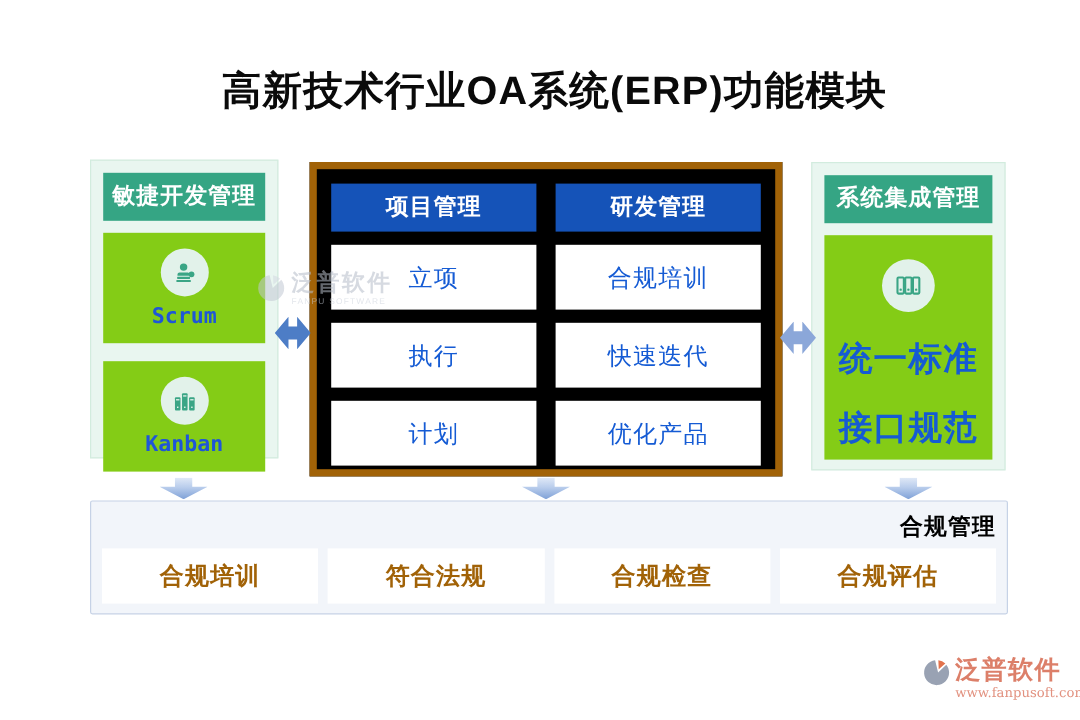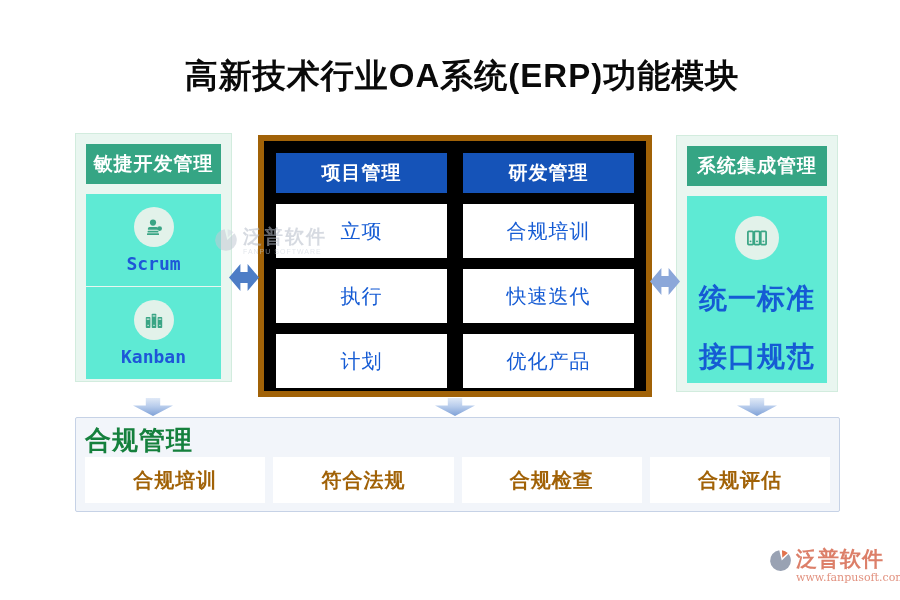--- a/index.html
+++ b/index.html
@@ -20,23 +20,23 @@
   #panel-mid{left:258px;top:135px;width:394px;height:262px;padding:12px;}
   #panel-right{left:676px;top:135px;width:162px;height:257px;padding:10px;}
 
   .hdr{
     height:40px;line-height:40px;text-align:center;color:#ffffff;
     font-size:19px;font-weight:bold;letter-spacing:1px;
   }
   .hdr.green{background:#35a584;}
   .hdr.blue{background:#1553b8;}
 
-  .card{background:#5eead4;box-sizing:border-box;}
+  .card{background:#84cc16;box-sizing:border-box;}
   .icon-card{
-    margin-top:1px;height:92px;display:flex;flex-direction:column;
+    margin-top:15px;height:92px;display:flex;flex-direction:column;
     align-items:center;justify-content:center;gap:6px;
   }
   .icon-card.first{margin-top:10px;}
   .circle{
     width:40px;height:40px;border-radius:50%;background:#e2f2ea;
     display:flex;align-items:center;justify-content:center;
   }
   .en-label{color:#1e56d8;font-weight:bold;font-size:18px;font-family:"DejaVu Sans Mono","Liberation Mono",monospace;}
 
   
@@ -72,21 +72,21 @@
   #darrow-2{left:435px;}
   #darrow-3{left:737px;}
 
   
   #panel-bottom{
     left:75px;top:417px;width:765px;height:95px;
     background:#f2f5fa;border:1px solid #c6d2e6;border-radius:2px;
     padding:7px 9px 9px 9px;
   }
   .bottom-title{
-    text-align:left;color:#15803d;font-size:26px;font-weight:bold;
+    text-align:right;color:#000000;font-size:19px;font-weight:bold;
     height:32px;line-height:30px;letter-spacing:1px;
   }
   .bottom-cards{display:grid;grid-template-columns:repeat(4,1fr);gap:8px;}
   .bottom-card{
     height:46px;background:#ffffff;display:flex;align-items:center;justify-content:center;
     color:#a16207;font-size:20px;font-weight:bold;letter-spacing:1px;
   }
 
   
   .watermark{

